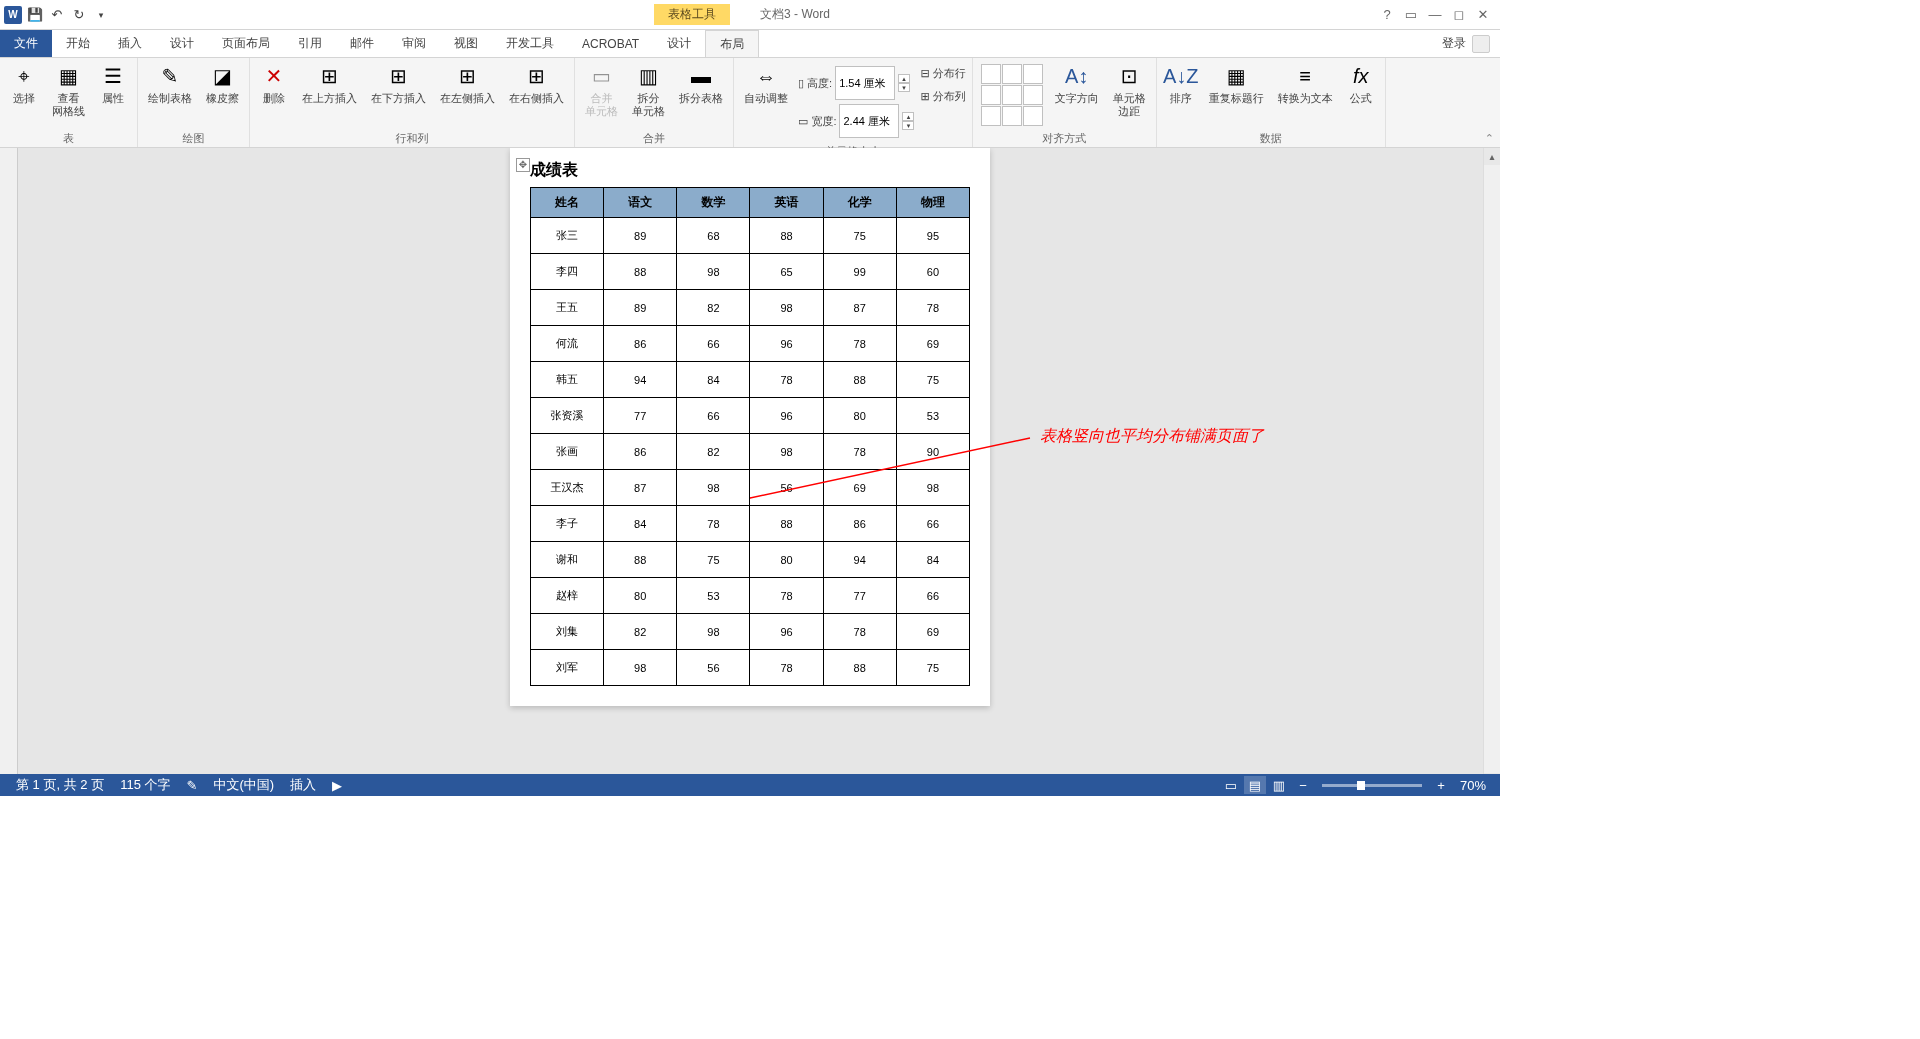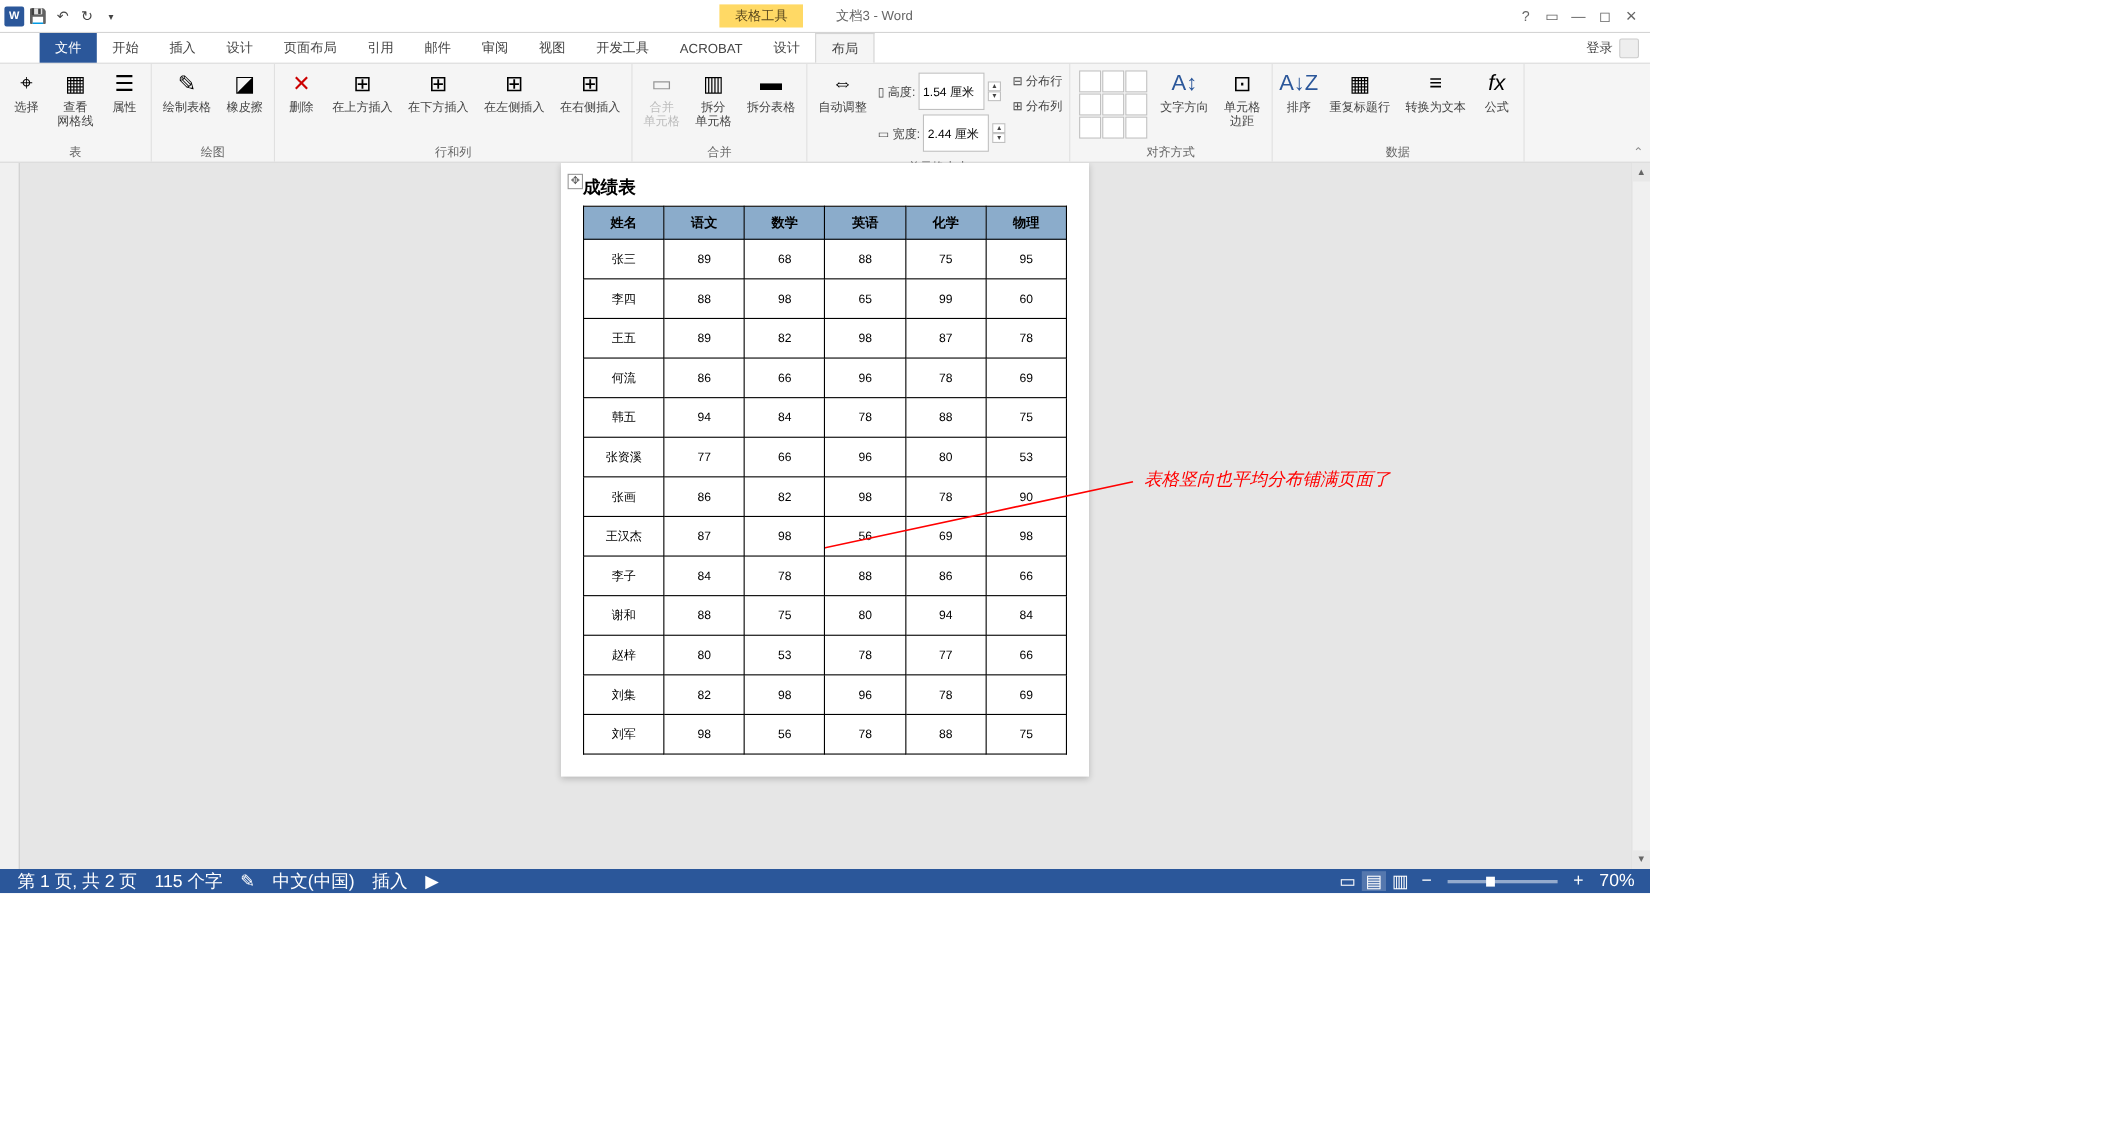--- a/index.html
+++ b/index.html
@@ -12,21 +12,21 @@
 .qat-btn { width: 18px; height: 18px; display: flex; align-items: center; justify-content: center; color: #444; font-size: 13px; cursor: pointer; }
 .title-center { flex: 1; display: flex; align-items: center; justify-content: center; gap: 0; }
 .context-tab { background: #ffd965; padding: 2px 14px; font-size: 12px; color: #5c4a1f; margin-right: 30px; }
 .doc-title { font-size: 12px; color: #666; }
 .win-controls { display: flex; align-items: center; gap: 2px; padding: 0 6px; color: #666; }
 .win-btn { width: 22px; height: 20px; display: flex; align-items: center; justify-content: center; font-size: 13px; cursor: pointer; }
 
 
 .ribbon-tabs { height: 28px; background: #fff; display: flex; align-items: stretch; border-bottom: 1px solid #d4d4d4; }
 .tab { padding: 0 14px; font-size: 12px; color: #444; display: flex; align-items: center; cursor: pointer; }
-.tab.file { background: #2b579a; color: #fff; margin-left: 36px; }
+.tab.file { background: #2b579a; color: #fff; }
 .tab.active { background: #f5f5f5; border: 1px solid #d4d4d4; border-bottom: none; color: #2b579a; }
 .tab.context-layout { color: #444; }
 .login-area { margin-left: auto; display: flex; align-items: center; padding: 0 10px; font-size: 12px; color: #444; gap: 6px; }
 .avatar { width: 18px; height: 18px; border: 1px solid #ccc; border-radius: 2px; background: #eee; }
 
 
 .ribbon { height: 90px; background: #f5f5f5; border-bottom: 1px solid #d4d4d4; display: flex; position: relative; }
 .group { border-right: 1px solid #e0e0e0; display: flex; flex-direction: column; padding: 2px 4px 0 4px; }
 .group-body { flex: 1; display: flex; align-items: flex-start; gap: 2px; }
 .group-label { height: 16px; font-size: 11px; color: #666; text-align: center; position: relative; }
@@ -54,21 +54,21 @@
 .grade-table { width: 100%; border-collapse: collapse; table-layout: fixed; }
 .grade-table th { background: #8baccb; border: 1px solid #000; padding: 6px 0; font-size: 12px; font-weight: bold; text-align: center; }
 .grade-table td { border: 1px solid #000; padding: 10px 0; font-size: 11px; text-align: center; }
 .table-handle { position: absolute; left: 6px; top: 10px; width: 14px; height: 14px; border: 1px solid #999; background: #fff; font-size: 10px; line-height: 12px; text-align: center; color: #666; cursor: move; }
 
 
 .annotation { position: absolute; color: #ff0000; font-size: 16px; font-weight: 400; font-style: italic; }
 .arrow-line { stroke: #ff0000; stroke-width: 1.5; fill: none; }
 
 
-.statusbar { position: absolute; bottom: 0; left: 0; right: 0; height: 22px; background: #2b579a; color: #fff; display: flex; align-items: center; font-size: 16px; padding: 0 8px; }
+.statusbar { position: absolute; bottom: 16px; left: 0; right: 0; height: 22px; background: #2b579a; color: #fff; display: flex; align-items: center; font-size: 13px; padding: 0 8px; }
 .status-item { padding: 0 8px; cursor: pointer; }
 .status-right { margin-left: auto; display: flex; align-items: center; gap: 2px; }
 .view-btn { width: 22px; height: 18px; display: flex; align-items: center; justify-content: center; cursor: pointer; }
 .zoom-slider { width: 100px; height: 3px; background: rgba(255,255,255,0.5); position: relative; margin: 0 6px; }
 .zoom-thumb { position: absolute; left: 35%; top: -3px; width: 8px; height: 9px; background: #fff; }
 .zoom-pct { padding: 0 6px; }
 </style>
 </head>
 <body>
 

